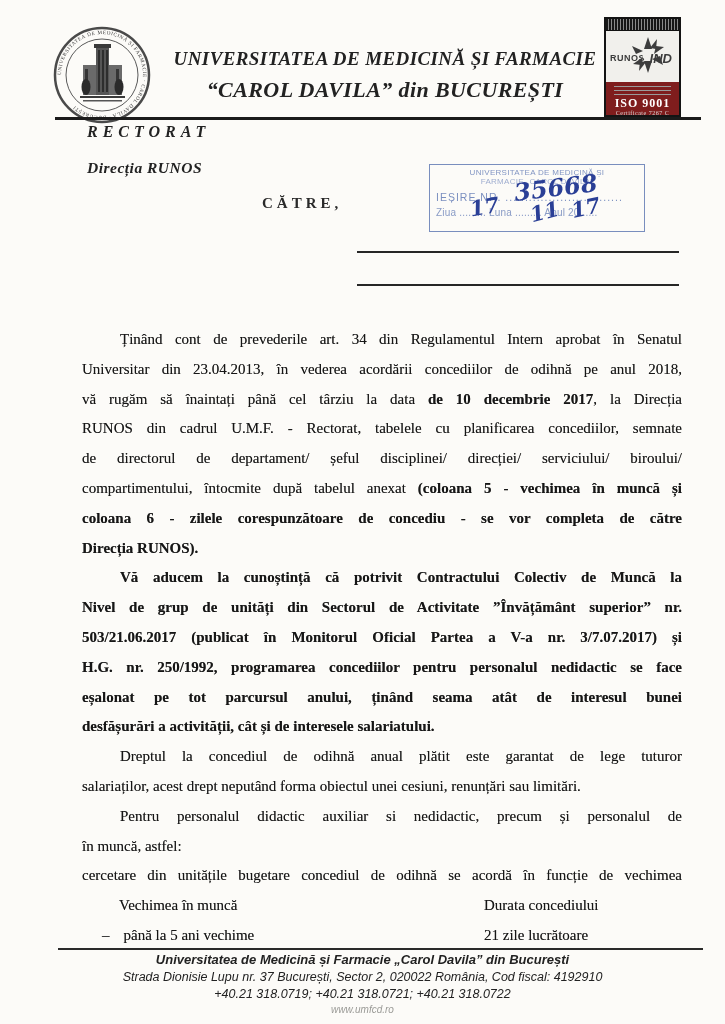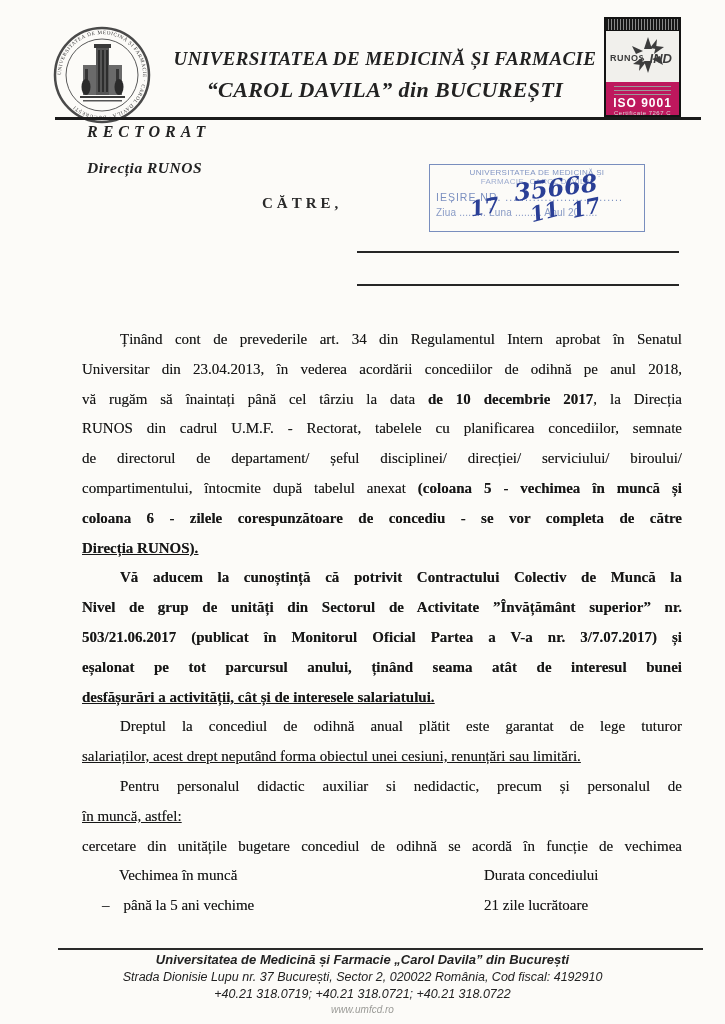--- a/index.html
+++ b/index.html
@@ -22,22 +22,22 @@
     background:#f1f0ec;box-sizing:border-box;font-family:"Liberation Sans",sans-serif;}
   .iso-top{height:11px;background:#171717;
     background-image:repeating-linear-gradient(90deg,#171717 0 2px,#8a8a8a 2px 3px);
     border-bottom:1px solid #111;}
   .iso-mid{height:52px;position:relative;}
   .iso-cert-word{position:absolute;left:4px;top:22px;font-size:9px;font-weight:bold;
     color:#3c3c3c;letter-spacing:.5px;}
   .iso-ind-word{position:absolute;right:7px;top:20px;font-size:13px;font-weight:bold;
     font-style:italic;color:#3c3c3c;}
   .iso-star{position:absolute;left:24px;top:4px;}
-  .iso-bottom{position:absolute;left:0;right:0;bottom:0;top:63px;background:#be185d;
-    color:#fff;text-align:center;}
+  .iso-bottom{position:absolute;left:0;right:0;bottom:0;top:63px;background:#7f1d1d;
+    color:#fff;text-align:center;font-family:Liberation Serif, serif;}
   .iso-lines{height:12px;margin:2px 8px 1px 8px;
     background:repeating-linear-gradient(0deg,transparent 0 1px,#9a9a9a 1px 2px,transparent 2px 4px);}
   .iso-name{font-size:12px;font-weight:bold;letter-spacing:1px;line-height:12px;}
   .iso-certline{font-size:6px;color:#d8d8d8;letter-spacing:.5px;margin-top:1px;}
 
   .rule-top{left:55px;top:117px;width:646px;height:3px;background:#1b1b1b;}
   .dept{left:87px;top:123px;font-style:italic;font-weight:bold;color:#222;}
   .dept .d1{font-size:16px;letter-spacing:5px;}
   .dept .d2{font-size:15.5px;margin-top:18px;letter-spacing:.5px;}
 
@@ -57,21 +57,21 @@
   .hw-month{left:100px;top:34px;font-size:21px;transform:rotate(-14deg);}
   .hw-year{left:141px;top:30px;font-size:21px;transform:rotate(-12deg);}
 
   .addr-line{height:0;border-top:2px solid #262626;width:322px;left:357px;}
   .al1{top:251px;} .al2{top:284px;}
 
   
   .body-text{left:82px;top:331px;width:600px;font-size:15px;color:#161616;
     text-shadow:0 0 .4px rgba(20,20,20,.5);}
   .tline{height:29.8px;overflow:hidden;text-align:justify;text-align-last:justify;}
-  .tline.last{text-align-last:left;text-decoration:underline;}
+  .tline.last{text-align-last:left;}
   .tline.ind{text-indent:38px;}
   .tline .b{font-weight:bold;}
 
   .srow{position:relative;height:29.8px;}
   .sc1{position:absolute;left:37px;}
   .scd{position:absolute;left:20px;}
   .scd .dash{margin-right:14px;}
   .sc2{position:absolute;left:402px;}
 
   
@@ -173,20 +173,21 @@
       <div class="tline"><span>Universitar din 23.04.2013, în vederea acordării concediilor de odihnă pe anul 2018,</span></div>
       <div class="tline"><span>vă rugăm să înaintați până cel târziu la data </span><span class="b">de 10 decembrie 2017</span><span>, la Direcția</span></div>
       <div class="tline"><span>RUNOS din cadrul U.M.F. - Rectorat, tabelele cu planificarea concediilor, semnate</span></div>
       <div class="tline"><span>de directorul de departament/ șeful disciplinei/ direcției/ serviciului/ biroului/</span></div>
       <div class="tline"><span>compartimentului, întocmite după tabelul anexat </span><span class="b">(coloana 5 - vechimea în muncă și</span></div>
       <div class="tline"><span class="b">coloana 6 - zilele corespunzătoare de concediu - se vor completa de către</span></div>
       <div class="tline last"><span class="b">Direcția RUNOS).</span></div>
       <div class="tline ind"><span class="b">Vă aducem la cunoștință că potrivit Contractului Colectiv de Muncă la</span></div>
       <div class="tline"><span class="b">Nivel de grup de unități din Sectorul de Activitate ”Învățământ superior” nr.</span></div>
       <div class="tline"><span class="b">503/21.06.2017 (publicat în Monitorul Oficial Partea a V-a nr. 3/7.07.2017) și</span></div>
+      <div class="tline"><span class="b">H.G. nr. 250/1992, programarea concediilor pentru personalul nedidactic se face</span></div>
       <div class="tline"><span class="b">eșalonat pe tot parcursul anului, ținând seama atât de interesul bunei</span></div>
       <div class="tline last"><span class="b">desfășurări a activității, cât și de interesele salariatului.</span></div>
       <div class="tline ind"><span>Dreptul la concediul de odihnă anual plătit este garantat de lege tuturor</span></div>
       <div class="tline last"><span>salariaților, acest drept neputând forma obiectul unei cesiuni, renunțări sau limitări.</span></div>
       <div class="tline ind"><span>Pentru personalul didactic auxiliar si nedidactic, precum și personalul de</span></div>
       <div class="tline last"><span>în muncă, astfel:</span></div>
       <div class="tline"><span>cercetare din unitățile bugetare concediul de odihnă se acordă în funcție de vechimea</span></div>
     </div>
 
   <div class="srow">

